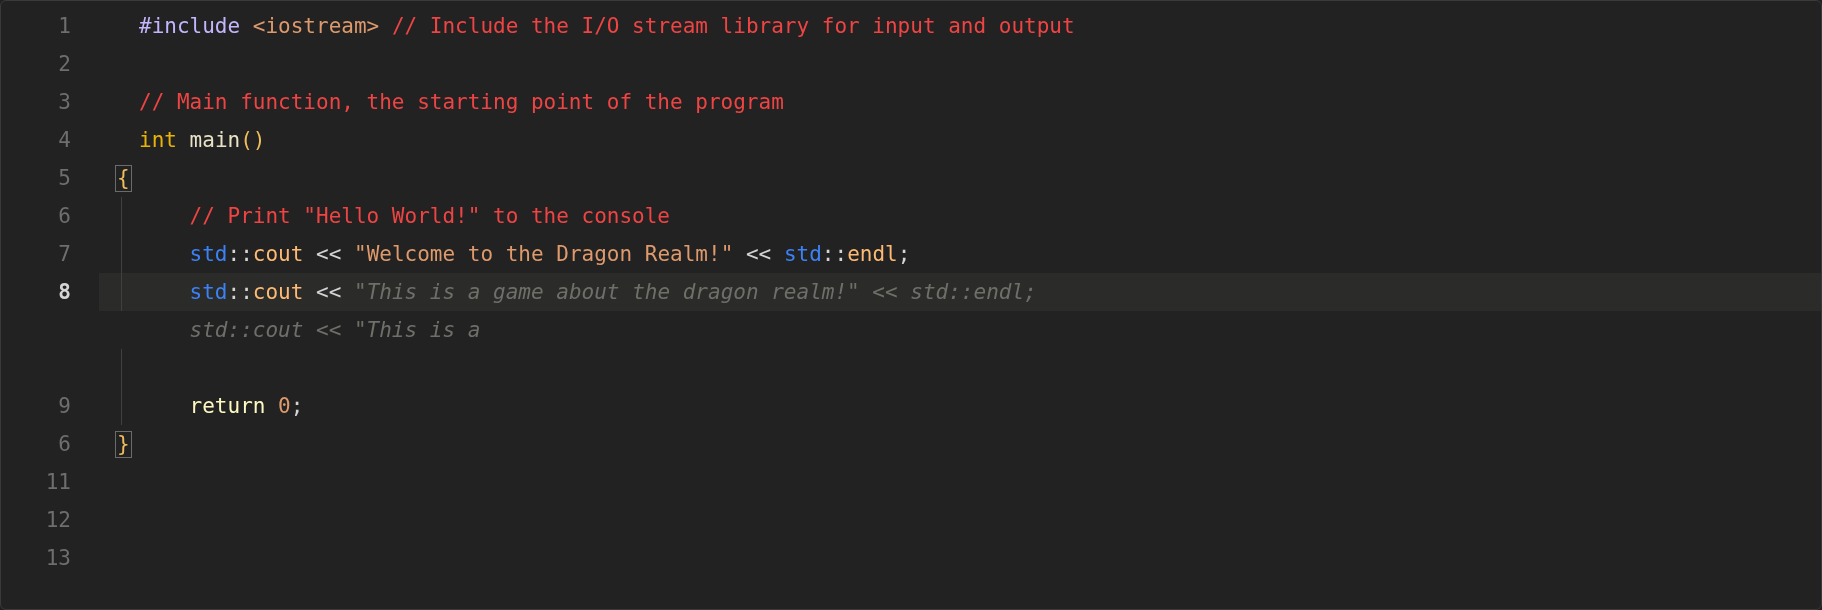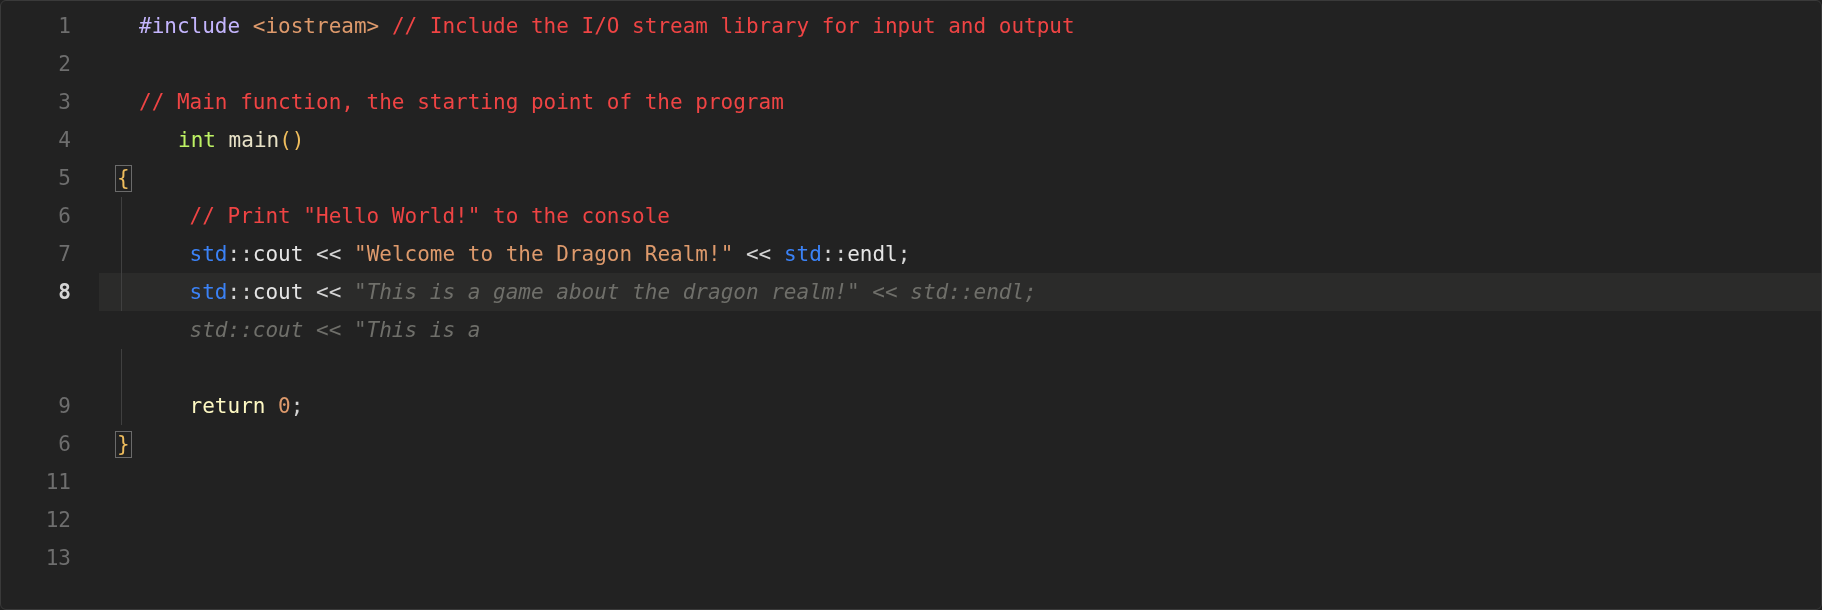--- a/index.html
+++ b/index.html
@@ -61,28 +61,28 @@
   .brace-box {
     display: inline-block;
     border: 1px solid #6b6b6b;
     line-height: 1.2;
     padding: 0 1px;
   }
   
   .tok-pre   { color: #c4b5fd; text-align: right; } 
   .tok-inc   { color: #de9a6c; } 
   .tok-com   { color: #ef4444; } 
-  .tok-kw    { color: #bef264; margin-left: 39px; } 
+  .tok-kw    { color: #eab308; } 
   .tok-ctrl  { color: #fef9c3; } 
   .tok-fn    { color: #e8e2c7; } 
   .tok-paren { color: #efbd5d; } 
   .tok-brace { color: #efbd5d; }
   .tok-ns    { color: #3b82f6; } 
   .tok-dcol  { color: #d4d4d4; } 
-  .tok-id    { color: #e5e5e5; } 
+  .tok-id    { color: #fdba74; } 
   .tok-op    { color: #d4d4d4; }
   .tok-str   { color: #de9a6c; }
   .tok-num   { color: #de9a6c; }
   .tok-punct { color: #d4d4d4; }
   .ghost     { color: #6f6f6a; font-style: italic; }
   .ghost-wrap {
     line-height: 38px;
     white-space: pre;
     padding-left: 40px;
     color: #6f6f6a;

